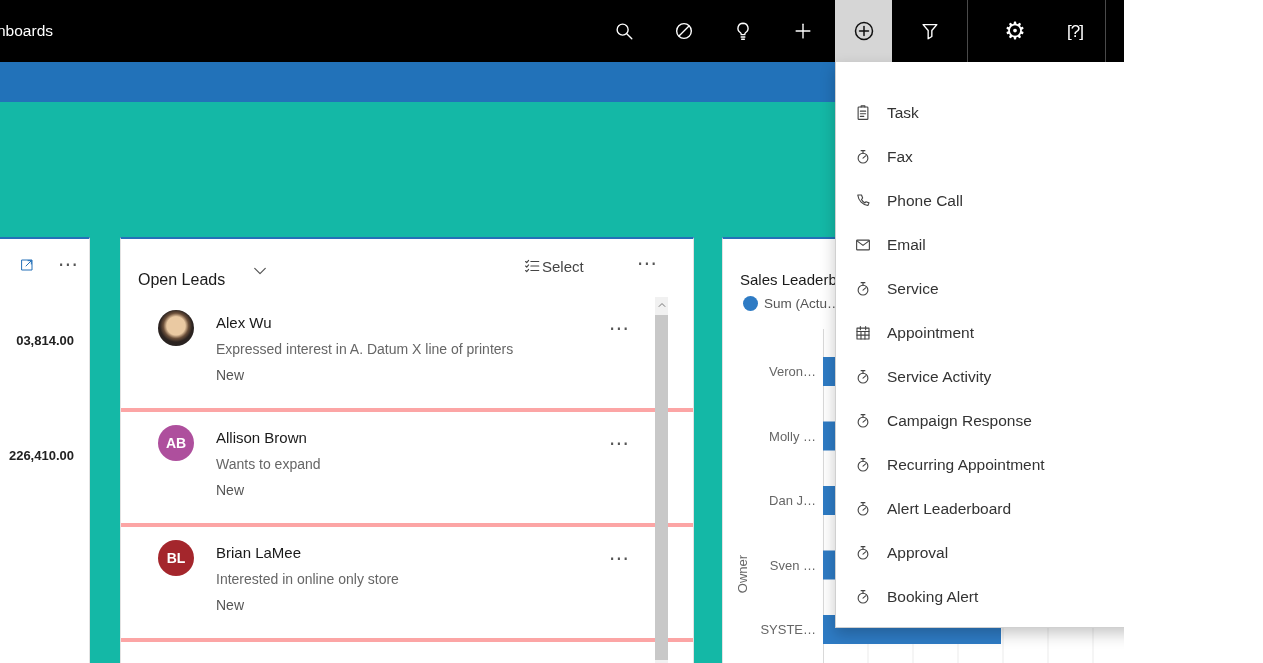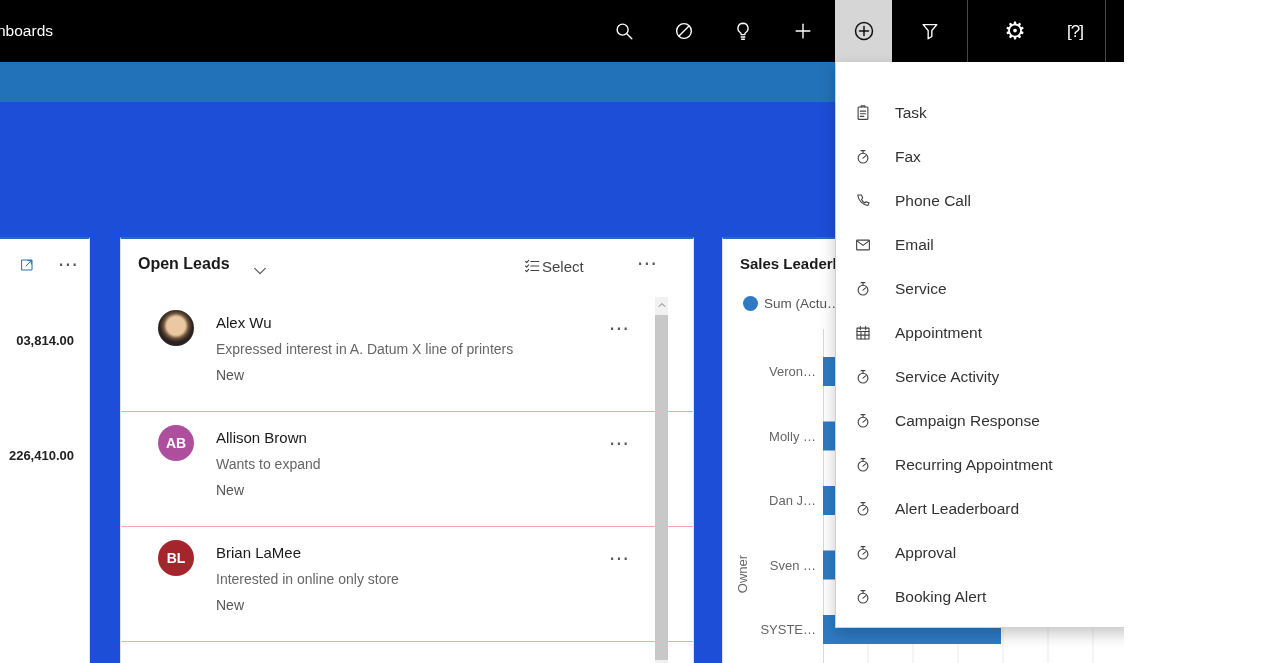--- a/index.html
+++ b/index.html
@@ -1,18 +1,18 @@
 <!DOCTYPE html>
 <html><head>
 <meta charset="utf-8">
 <style>
   * { box-sizing: border-box; margin: 0; padding: 0; }
   html,body { background:#fff; }
   body { font-family: "Liberation Sans", "DejaVu Sans", sans-serif; }
-  .stage { position:relative; width:1124px; height:663px; overflow:hidden; background:#1d4ed8; }
+  .stage { position:relative; width:1124px; height:663px; overflow:hidden; background:#14b8a6; }
 
   
   .topbar { position:absolute; left:0; top:0; width:1263px; height:62px; background:#000; color:#fff; z-index:30; }
   .nav-label { position:absolute; left:-3px; top:0; line-height:62px; font-size:15.5px; cursor:pointer; white-space:nowrap; }
   .tb-btn { position:absolute; top:0; width:48px; height:62px; background:none; border:0; color:#fff; display:flex; align-items:center; justify-content:center; cursor:pointer; }
   .tb-active { position:absolute; left:835px; top:0; width:57px; height:62px; background:#d6d6d6; color:#111; display:flex; align-items:center; justify-content:center; cursor:pointer; }
   .tb-divider { position:absolute; top:0; width:1px; height:62px; background:#4a4a4a; }
   .user-name { position:absolute; left:1133px; top:0; line-height:62px; font-size:20px; white-space:nowrap; cursor:pointer; }
   .glyph { font-size:24px; line-height:1; }
   .help-glyph { font-size:17px; line-height:1; letter-spacing:-1px; }
@@ -31,26 +31,26 @@
 
   .icon-btn { position:absolute; background:none; border:0; padding:0; cursor:pointer; color:#2470B8; }
   .ellipsis { position:absolute; font-size:20px; color:#555; line-height:1; letter-spacing:1px; cursor:pointer; }
 
   
   .card1 .icon-btn { right:54px; top:18px; }
   .card1 .ellipsis { right:10px; top:15px; }
   .num { position:absolute; right:15px; font-size:13px; font-weight:bold; color:#222; white-space:nowrap; }
 
   
-  .card-title { position:absolute; left:17px; top:16px; font-size:16px; font-weight:bold; color:#1a1a1a; white-space:nowrap; }
+  .card-title { position:absolute; left:17px; top:32px; font-size:16px; font-weight:normal; color:#1a1a1a; white-space:nowrap; }
   .ol-chevron { position:absolute; left:130px; top:23px; color:#555; background:none; border:0; cursor:pointer; }
   .select-btn { position:absolute; left:402px; top:18px; display:flex; align-items:center; gap:1px; background:none; border:0; color:#444; font-size:15px; cursor:pointer; }
   .card2 .ellipsis { left:516px; top:14px; }
   .lead-list { position:absolute; left:0; top:58px; right:0; bottom:0; overflow:hidden; }
-  .lead-item { position:relative; height:115px; border-bottom:1px solid #fca5a5; cursor:pointer; }
+  .lead-item { position:relative; height:115px; border-bottom:4px solid #fca5a5; cursor:pointer; }
   .avatar { position:absolute; left:37px; top:13px; width:36px; height:36px; border-radius:50%; color:#fff; font-size:14px; font-weight:bold; display:flex; align-items:center; justify-content:center; }
   .avatar-photo { background: radial-gradient(circle at 50% 44%, #eac9a2 0 34%, #6b4f3a 47%, #2c2320 60%, #222 100%); }
   .lead-name { position:absolute; left:95px; top:17px; font-size:15px; color:#1a1a1a; }
   .lead-desc { position:absolute; left:95px; top:44px; font-size:14px; color:#666; }
   .lead-status { position:absolute; left:95px; top:70px; font-size:14px; color:#555; }
   .lead-item .ellipsis { left:488px; top:21px; }
   .ol-scroll { position:absolute; top:58px; bottom:0; right:25px; width:13px; background:#f1f1f1; cursor:pointer; }
   .ol-scroll .up { height:16px; display:flex; align-items:center; justify-content:center; color:#777; }
   .ol-thumb { position:absolute; left:0; top:18px; width:13px; height:345px; background:#c8c8c8; }
 
@@ -61,21 +61,21 @@
   .card3 .icon-btn { left:506px; top:18px; right:auto; }
   .chart { position:absolute; left:0; top:90px; }
   .chart line.grid { stroke:#ebebeb; stroke-width:1; }
   .chart line.axis { stroke:#d9d9d9; stroke-width:1; }
   .chart rect.bar { fill:#2E7BC4; }
   .chart text { font-size:13px; fill:#666; font-family:"Liberation Sans","DejaVu Sans",sans-serif; }
 
   
   .qc-menu { position:absolute; left:835px; top:62px; width:337px; height:566px; background:#fff; border:1px solid #d0d0d0; border-top:0; box-shadow:0 6px 14px rgba(0,0,0,.22); z-index:40; }
   .qc-items { list-style:none; position:absolute; left:0; top:29px; right:22px; }
-  .qc-item { height:44px; display:flex; align-items:center; padding-left:18px; cursor:pointer; color:#333;gap:8px; }
+  .qc-item { height:44px; display:flex; align-items:center; padding-left:18px; cursor:pointer; color:#333; }
   .qc-item svg { color:#444; margin-right:15px; flex:none; }
   .qc-item span { font-size:15.5px; white-space:nowrap; }
   .menu-scroll { position:absolute; right:0; top:0; bottom:0; width:22px; background:#f1f1f1; color:#666; cursor:pointer; }
   .sc-up { position:absolute; top:0; left:0; width:22px; height:22px; display:flex; align-items:center; justify-content:center; }
   .sc-down { position:absolute; bottom:0; left:0; width:22px; height:22px; display:flex; align-items:center; justify-content:center; }
   .menu-thumb { position:absolute; top:22px; left:0; width:22px; height:461px; background:#c9c9c9; }
 
   .defs-svg { position:absolute; width:0; height:0; overflow:hidden; }
 </style>
 </head>

